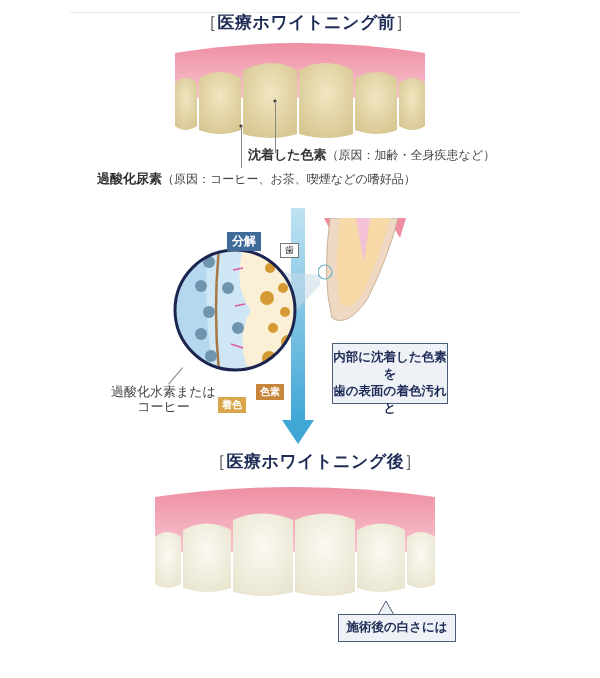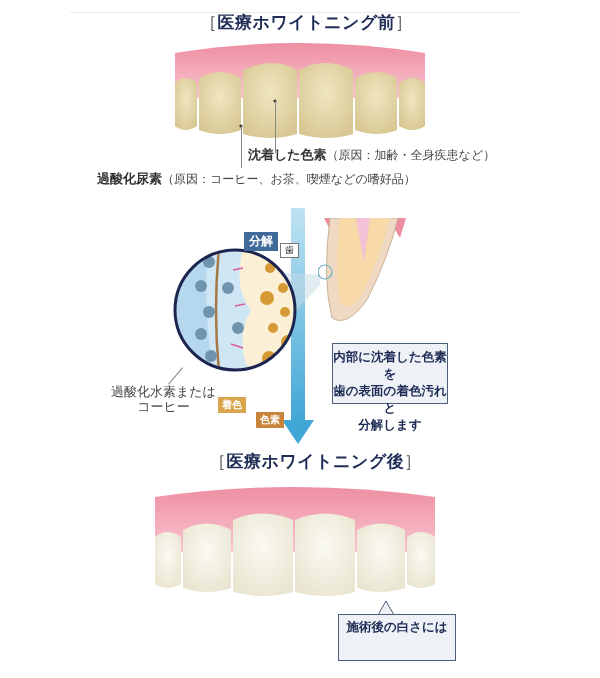--- a/index.html
+++ b/index.html
@@ -104,45 +104,44 @@
     </g>
     <g stroke="#e05aa0" stroke-width="1.5">
       <line x1="60" y1="22" x2="70" y2="20"></line>
         <line x1="62" y1="58" x2="72" y2="56"></line>
       <line x1="58" y1="96" x2="70" y2="100"></line>
     </g>
   </g>
   <circle cx="62" cy="62" r="60" fill="none" stroke="#1c2550" stroke-width="3"></circle>
 </svg>
 
-<div class="abs" style="left:244px; top:232px; background:#3f6a9a; color:#fff; font-size:12px; font-weight:bold; padding:1px 5px;">分解</div>
+<div class="abs" style="left:227px; top:232px; background:#3f6a9a; color:#fff; font-size:12px; font-weight:bold; padding:1px 5px;">分解</div>
 <div class="abs" style="left:280px; top:243px; background:#fff; border:1px solid #777; font-size:9px; padding:0 4px;">歯</div>
 
 <svg class="abs" style="left:318px; top:218px;" width="90" height="110" viewBox="0 0 90 110">
   <path d="M6 0 L18 0 L16 20 Z" fill="#ef8da0"></path>
   <path d="M70 0 L88 0 L82 20 Z" fill="#ef8da0"></path>
   <path d="M12 0 L80 0 Q70 40 50 80 Q30 110 14 100 Q4 60 12 0 Z" fill="#efd9c2" stroke="#c8b39b" stroke-width="1"></path>
   <path d="M22 0 L72 0 Q62 40 45 75 Q32 95 22 85 Q16 50 22 0 Z" fill="#f8d9a8"></path>
   <path d="M38 0 L52 0 L46 45 Z" fill="#f3c2d6"></path>
   <circle cx="7" cy="54" r="7" fill="none" stroke="#6ab0c8" stroke-width="1.2"></circle>
 </svg>
 
 <div class="abs callout" style="left:332px; top:343px; width:116px; height:61px; padding-top:4px;">
   <div>内部に沈着した色素を</div>
   <div>歯の表面の着色汚れと</div>
-  <div>分解します</div>
 </div>
 
 <div class="abs leader" style="left:175px; top:365px; height:22px; transform:rotate(40deg);"></div>
 <div class="abs caption" style="left:111px; top:384px; text-align:center; line-height:15px; font-size:13px;">
   <div>過酸化水素または</div>
   <div>コーヒー</div>
 </div>
 <div class="abs tag" style="left:218px; top:397px; background:#d9a54a;font-family:Liberation Serif, serif;">着色</div>
-<div class="abs tag" style="left:256px; top:384px; background:#c8843a;margin-top:28px;">色素</div>
+<div class="abs tag" style="left:256px; top:384px; background:#c8843a;">色素</div>
 
 <div class="abs heading" style="left:209px; top:450px;">
   <span class="br">［</span><span>医療ホワイトニング後</span><span class="br">］</span>
 </div>
 
 <svg class="abs" style="left:155px; top:482px;" width="280" height="115" viewBox="0 0 280 115">
   <defs>
     <linearGradient id="gum2" x1="0" y1="0" x2="0" y2="1">
       <stop offset="0" stop-color="#ee8fa3"></stop>
         <stop offset="1" stop-color="#f8c4cf"></stop>
@@ -157,15 +156,15 @@
   <path d="M28 48 Q52 35 76 48 L76 106 Q52 114 28 106 Z" fill="url(#wt)"></path>
   <path d="M78 38 Q108 25 138 38 L138 110 Q108 118 78 110 Z" fill="url(#wt)"></path>
   <path d="M140 38 Q170 25 200 38 L200 110 Q170 118 140 110 Z" fill="url(#wt)"></path>
   <path d="M202 48 Q226 35 250 48 L250 106 Q226 114 202 106 Z" fill="url(#wt)"></path>
   <path d="M252 55 Q266 45 280 55 L280 102 Q266 110 252 102 Z" fill="url(#wt)"></path>
 </svg>
 
 <svg class="abs" style="left:378px; top:600px;" width="16" height="15">
   <polygon points="0,15 8,1 16,15" fill="#eef2f7" stroke="#4a5d7a" stroke-width="1"></polygon>
 </svg>
-<div class="abs callout" style="left:338px; top:614px; width:118px; height:47px; padding-top:3px;">
+<div class="abs callout" style="left:338px; top:614px; width:118px; height:28px; padding-top:3px;">
   <div>施術後の白さには</div>
 </div>
 
 </body></html>

